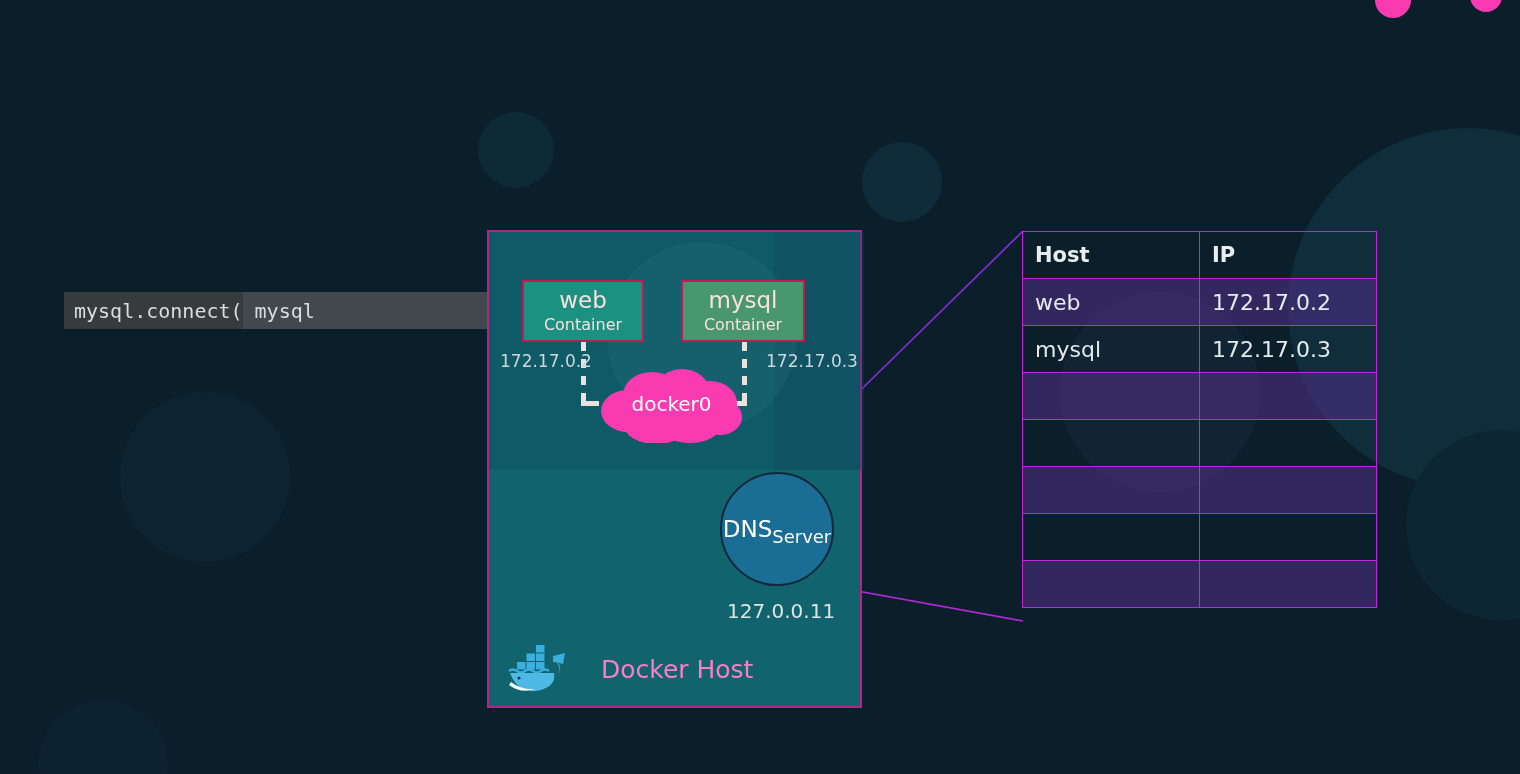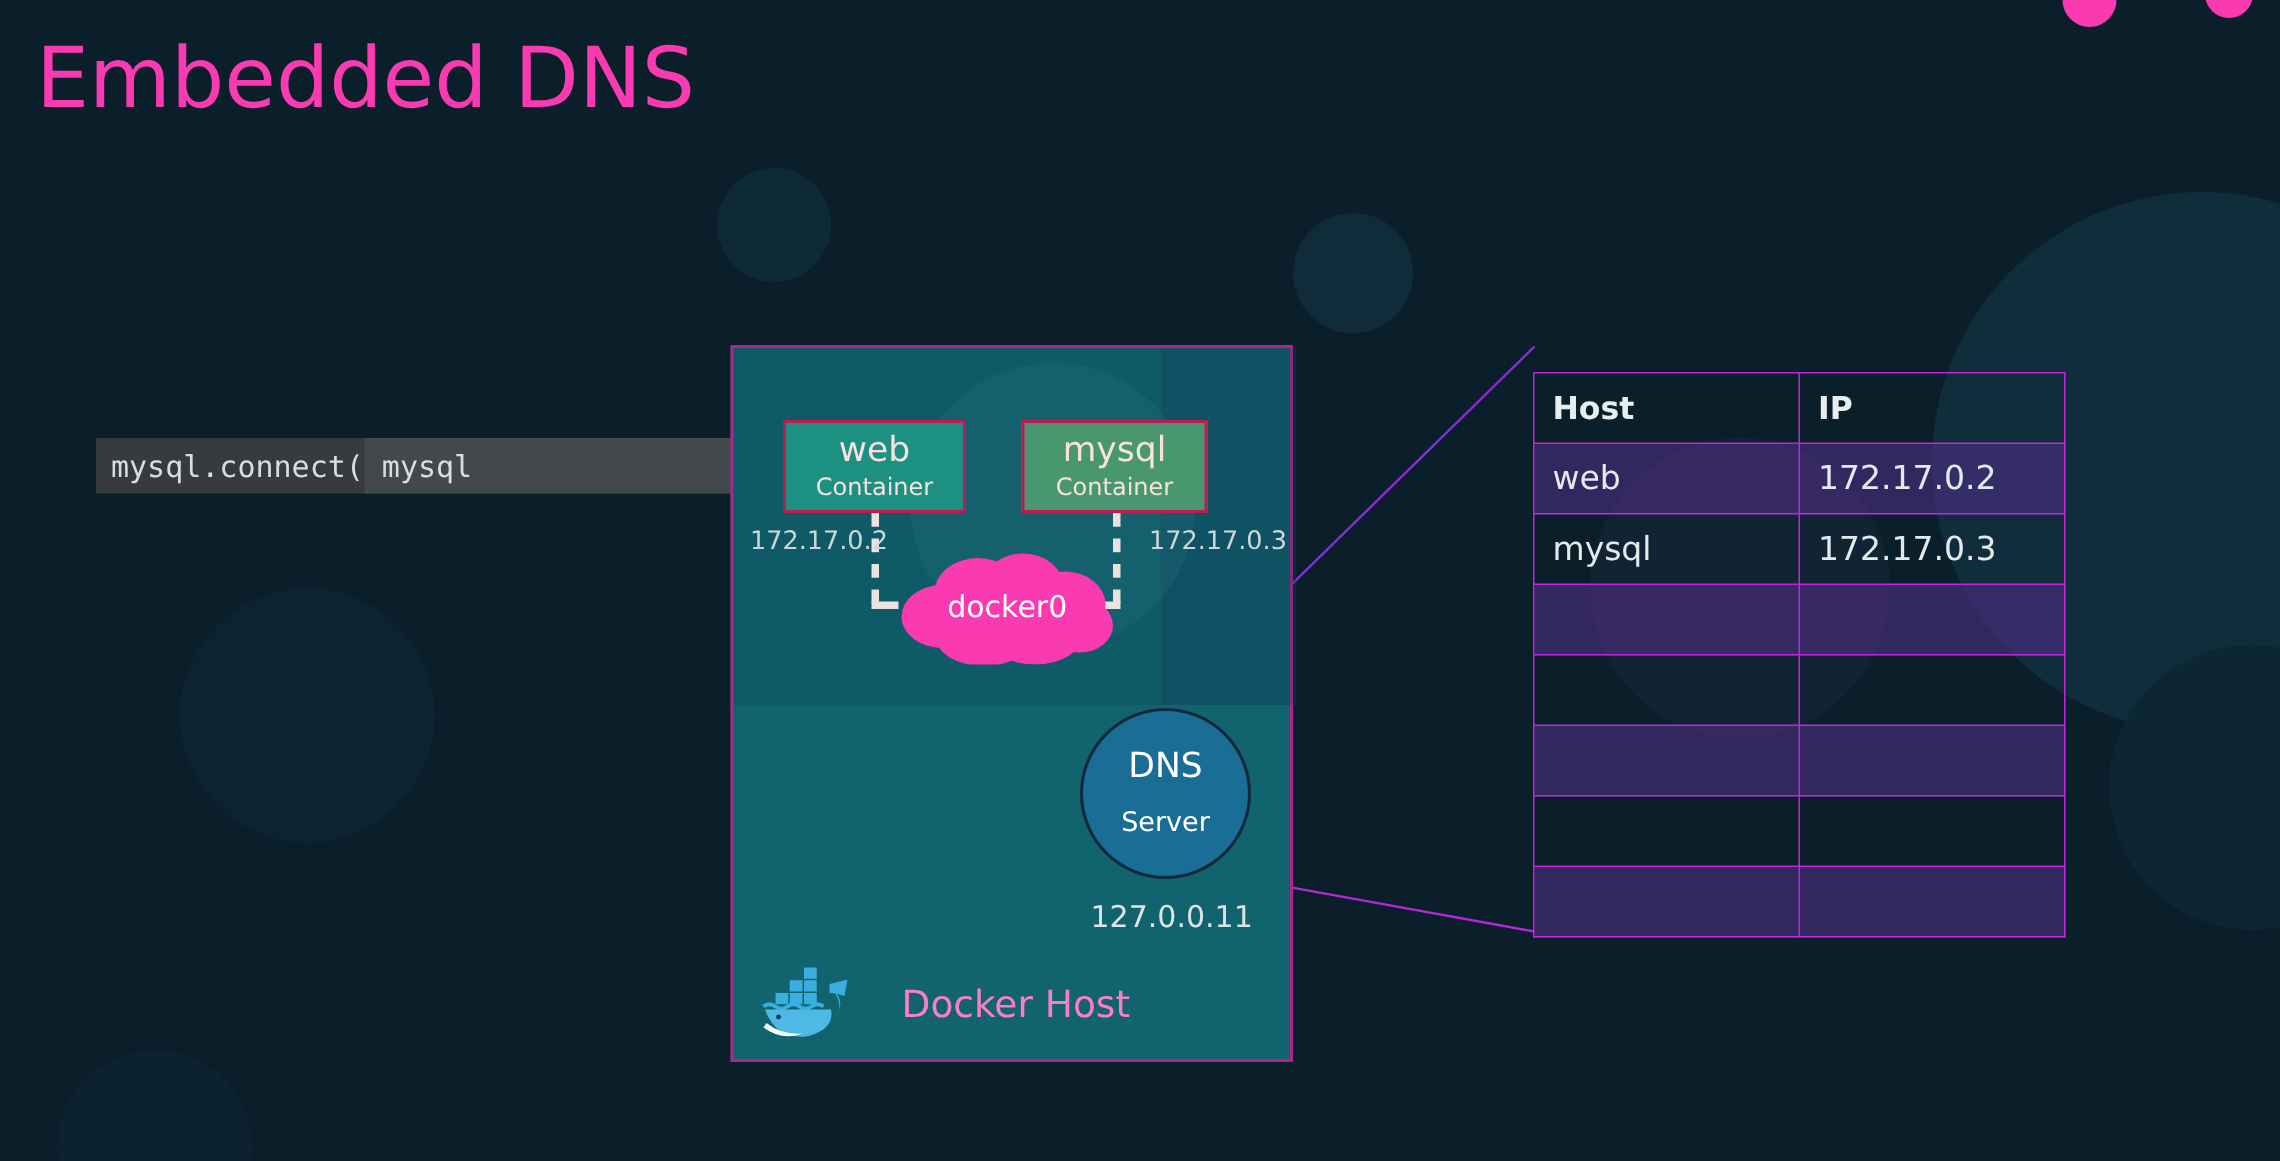--- a/index.html
+++ b/index.html
@@ -175,21 +175,20 @@
     position: absolute;
     left: 231px;
     top: 240px;
     width: 114px;
     height: 114px;
     border-radius: 50%;
     background: #1a6d94;
     border: 2px solid #12283c;
     box-sizing: border-box;
     display: flex;
-    flex-direction: column;
     align-items: center;
     justify-content: center;
     color: #ffffff;
   }
   #dns-circle .dns-t1 { font-size: 23px; line-height: 1.05; }
   #dns-circle .dns-t2 { font-size: 18px; margin-top: 14px; }
 
   
   #docker-logo {
     position: absolute;
@@ -212,21 +211,21 @@
     position: absolute;
     left: 0; top: 0;
     width: 1520px; height: 774px;
     pointer-events: none;
   }
 
   
   #dns-table {
     position: absolute;
     left: 1022px;
-    top: 248px;
+    top: 231px;
     width: 354px;
     border-collapse: collapse;
     table-layout: fixed;
   }
   #dns-table td, #dns-table th {
     border: 1.5px solid #c225e0;
     height: 47px;
     padding: 0 12px;
     text-align: left;
     box-sizing: border-box;
@@ -257,21 +256,20 @@
     <div class="bg-circle" style="left:1406px; top:430px; width:190px; height:190px; background:#0d2634;"></div>
     <div class="bg-circle" style="left:862px; top:142px; width:80px; height:80px; background:#102b39;"></div>
     <div class="bg-circle" style="left:478px; top:112px; width:76px; height:76px; background:#0f2a37;"></div>
     <div class="bg-circle" style="left:120px; top:392px; width:170px; height:170px; background:#0c2330;"></div>
     <div class="bg-circle" style="left:38px; top:700px; width:130px; height:130px; background:#0c2230;"></div>
     <div class="bg-circle" style="left:1060px; top:292px; width:200px; height:200px; background:rgba(70,90,150,0.10);"></div>
     <div class="dot-top" style="left:1375px; top:-18px; width:36px; height:36px;"></div>
     <div class="dot-top" style="left:1470px; top:-20px; width:32px; height:32px;"></div>
   </div>
 
-  <div id="page-title">Embedded DNS</div>
 
   <div id="code-box">
     <span class="seg-call">mysql.connect(</span>
     <span class="seg-arg">
       <span>mysql</span>
       <span>)</span>
     </span>
   </div>
 
   <svg id="connectors" viewBox="0 0 1520 774" preserveAspectRatio="none">

